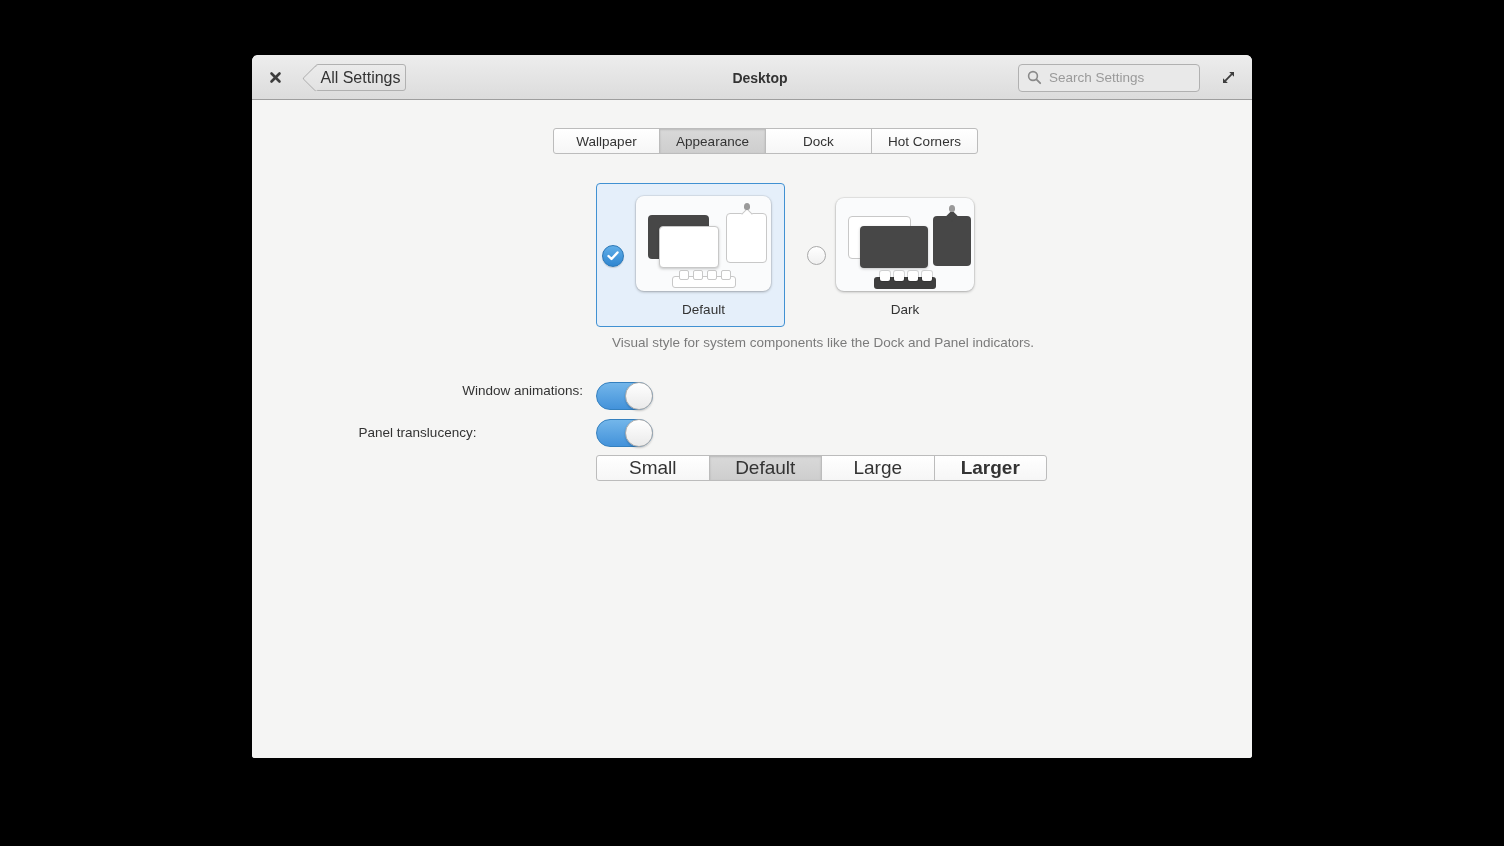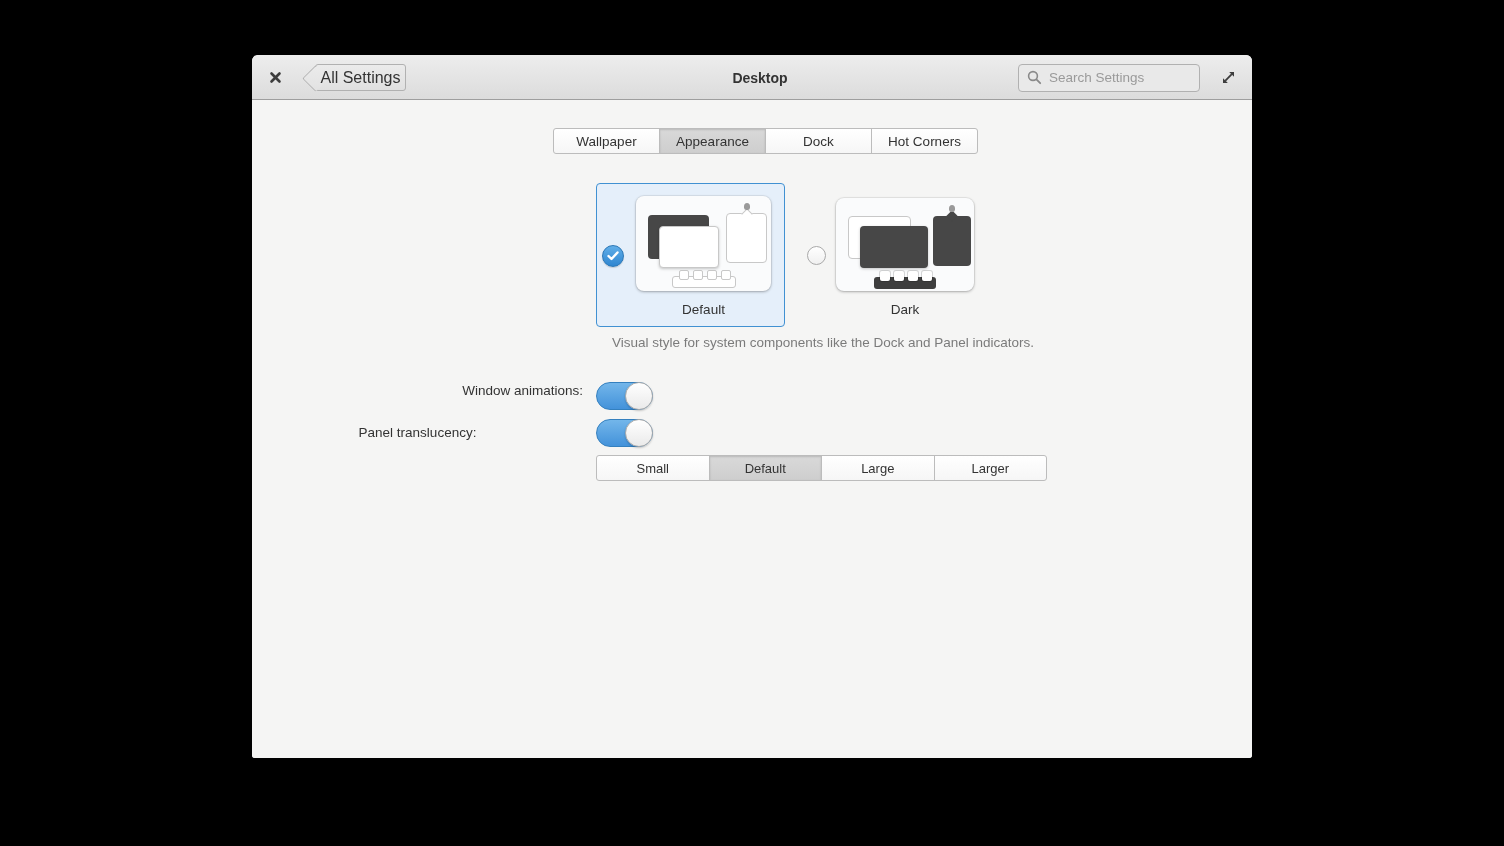--- a/index.html
+++ b/index.html
@@ -130,23 +130,23 @@
     border-radius: 50%; background: linear-gradient(to bottom, #ffffff, #eaeaea);
     border: 1px solid #ababab; box-shadow: 0 1px 2px rgba(0,0,0,0.2); }
   .toggle-animations { top: 282px; }
   .toggle-translucency { top: 319px; }
 
   
   .segmented { position: absolute; left: 344px; top: 355px; height: 26px; display: flex; }
   .segment { width: 113.5px; height: 26px; margin-left: -1px;
     background: linear-gradient(to bottom, #ffffff, #f6f6f6);
     border: 1px solid #bcbcbc; font-family: "Liberation Sans", sans-serif;
-    font-size: 13px; color: #333; cursor: pointer; padding: 0; }
+    font-size: 19px; color: #333; cursor: pointer; padding: 0; }
   .segment:first-child { margin-left: 0; border-radius: 3px 0 0 3px; }
-  .segment:last-child { border-radius: 0 3px 3px 0; }
+  .segment:last-child { border-radius: 0 3px 3px 0; font-weight: bold; }
   .segment.selected { background: linear-gradient(to bottom, #d9d9d9, #cecece);
     box-shadow: inset 0 1px 2px rgba(0,0,0,0.15); }
 
   .label-style { top: 146px; }
   .label-animations { top: 282px; }
   .label-translucency { top: 324px; text-align: center; }
   .label-textsize { top: 359px; }
 </style>
 </head>
 <body>

